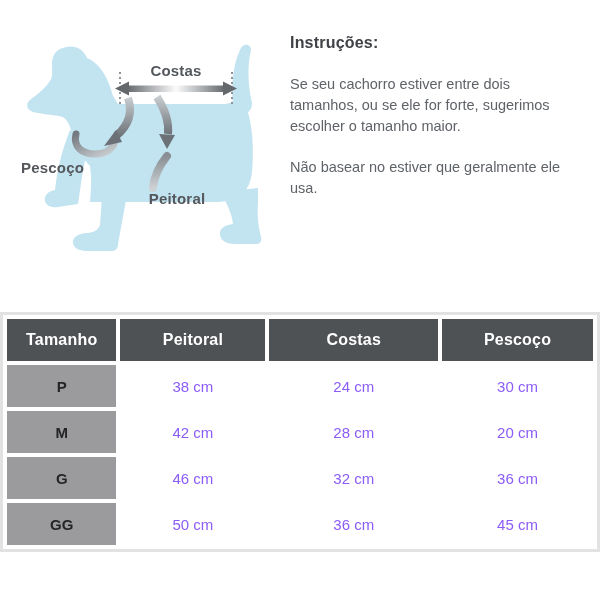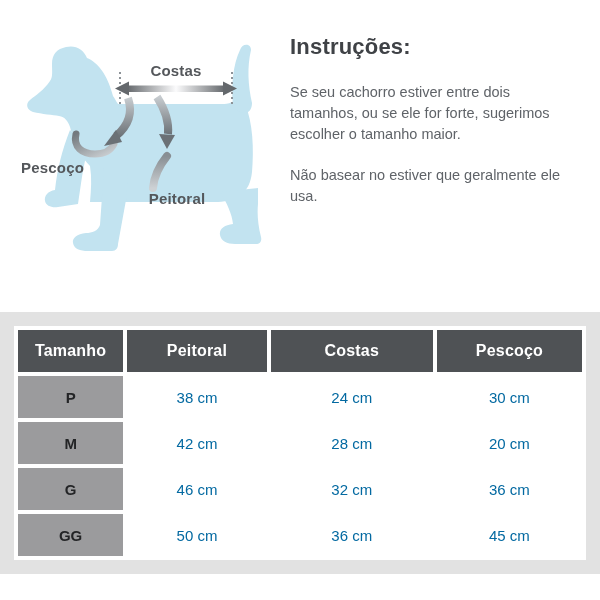--- a/index.html
+++ b/index.html
@@ -12,37 +12,37 @@
   .diagram svg{position:absolute;left:0;top:0;}
   .diag-label{
     position:absolute;font-weight:bold;font-size:15px;color:#54575b;letter-spacing:.2px;
   }
   .lbl-costas{left:136px;top:62px;width:80px;text-align:center;}
   .lbl-pescoco{left:21px;top:159px;}
   .lbl-peitoral{left:146px;top:190px;width:62px;text-align:center;}
   
   .instructions{position:absolute;left:290px;top:34px;width:306px;color:#5f6368;}
   .instructions h3{
-    margin:0 0 22px 0;font-size:22px;font-weight:bold;color:#3f4246;letter-spacing:.2px;
+    margin:0 0 22px 0;font-size:16px;font-weight:bold;color:#3f4246;letter-spacing:.2px;
   }
   .instructions p{margin:0 16px 20px 0;font-size:14.5px;line-height:21px;}
   
   .table-wrap{
     position:absolute;left:0;top:312px;width:600px;box-sizing:border-box;
-    background:#e2e2e2;padding:14px;
+    background:#e2e2e2;padding:3px;
   }
   table.sizes{
     width:100%;border-collapse:separate;border-spacing:4px;background:#fff;table-layout:fixed;
   }
   table.sizes th{
     background:#4f5255;color:#ffffff;font-size:16px;font-weight:bold;
     height:40px;text-align:center;letter-spacing:.2px;
   }
   table.sizes td{
-    background:#ffffff;color:#0369a1;font-size:15px;height:40px;text-align:center;
+    background:#ffffff;color:#8b5cf6;font-size:15px;height:40px;text-align:center;
   }
   table.sizes td.size{background:#9b9b9d;color:#232426;font-weight:bold;}
   col.c1{width:18.5%;} col.c2{width:24.5%;} col.c3{width:28.5%;} col.c4{width:25.5%;}
 </style>
 </head>
 <body>
 
 <div class="page">
 
   <div class="diagram">

